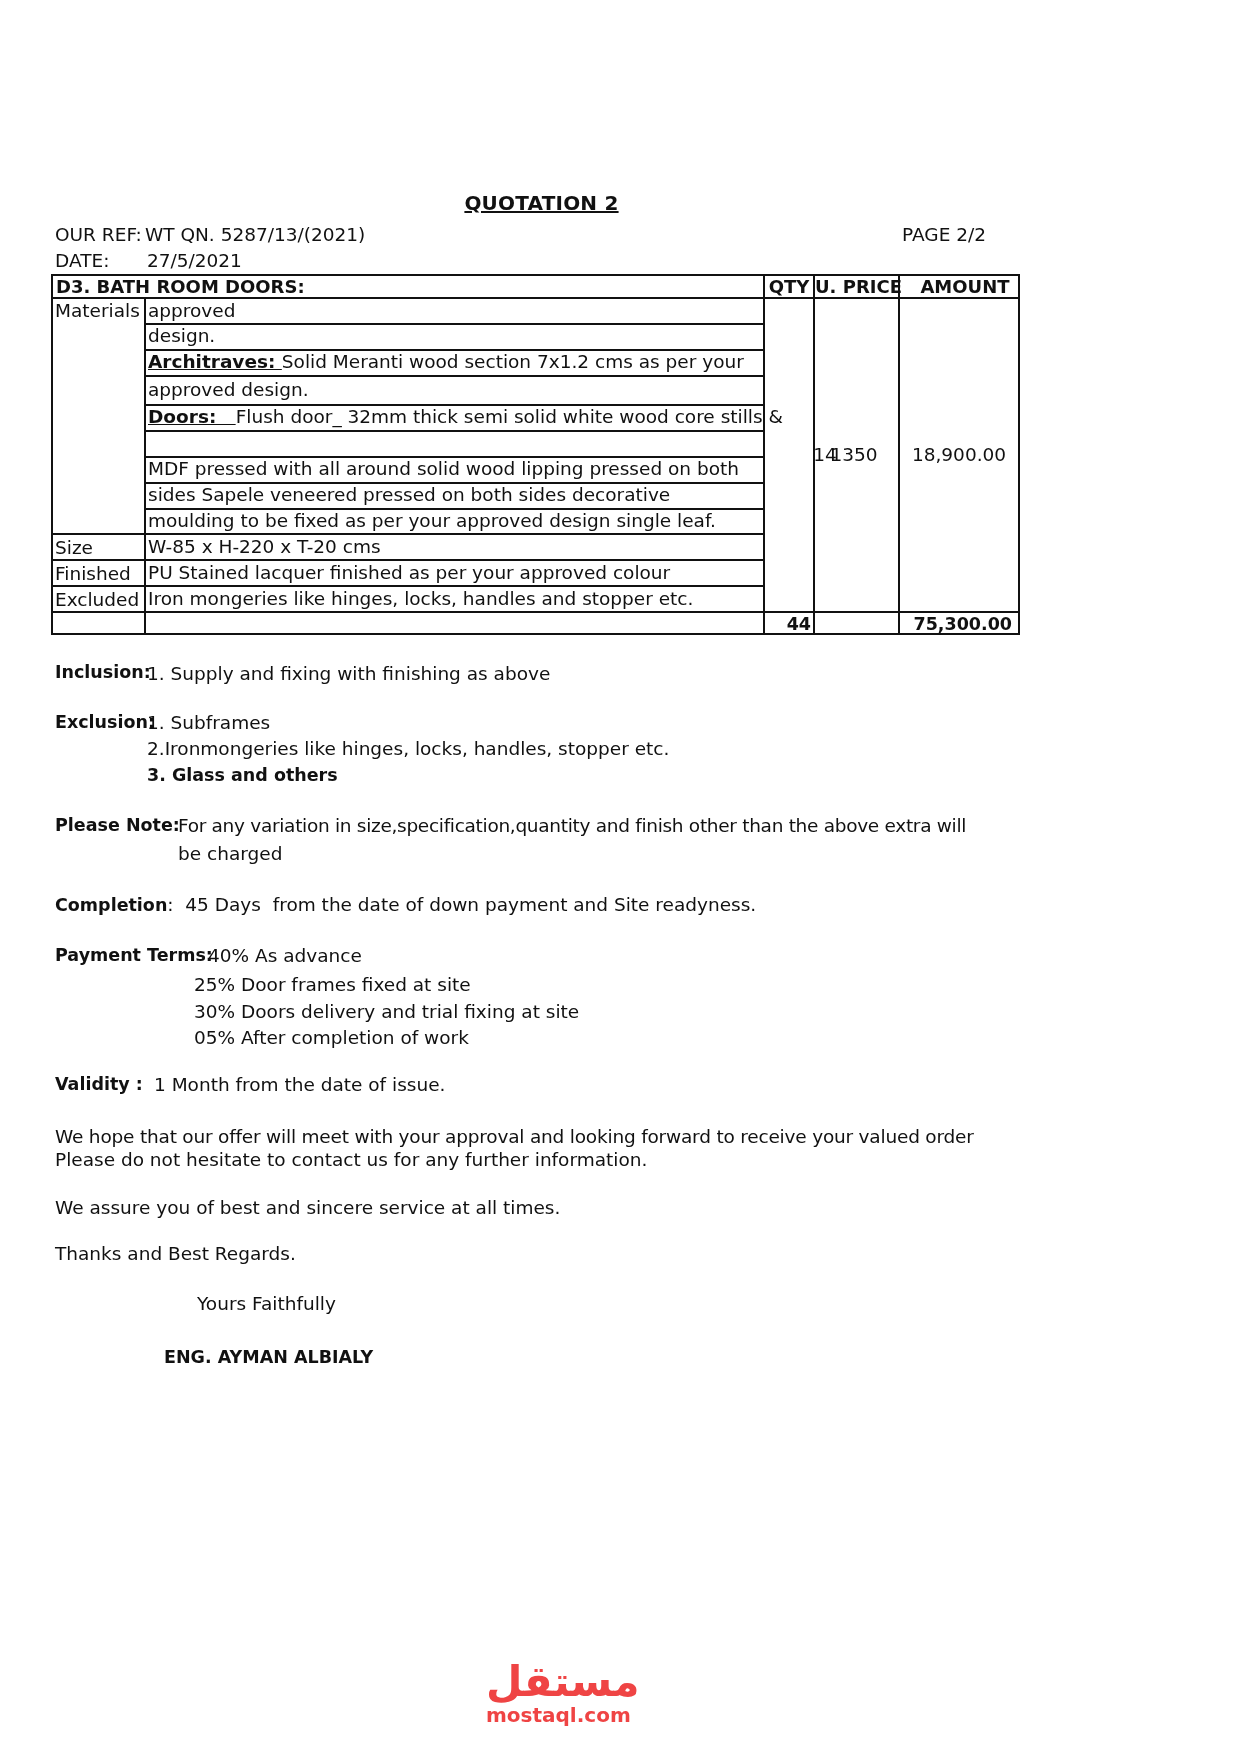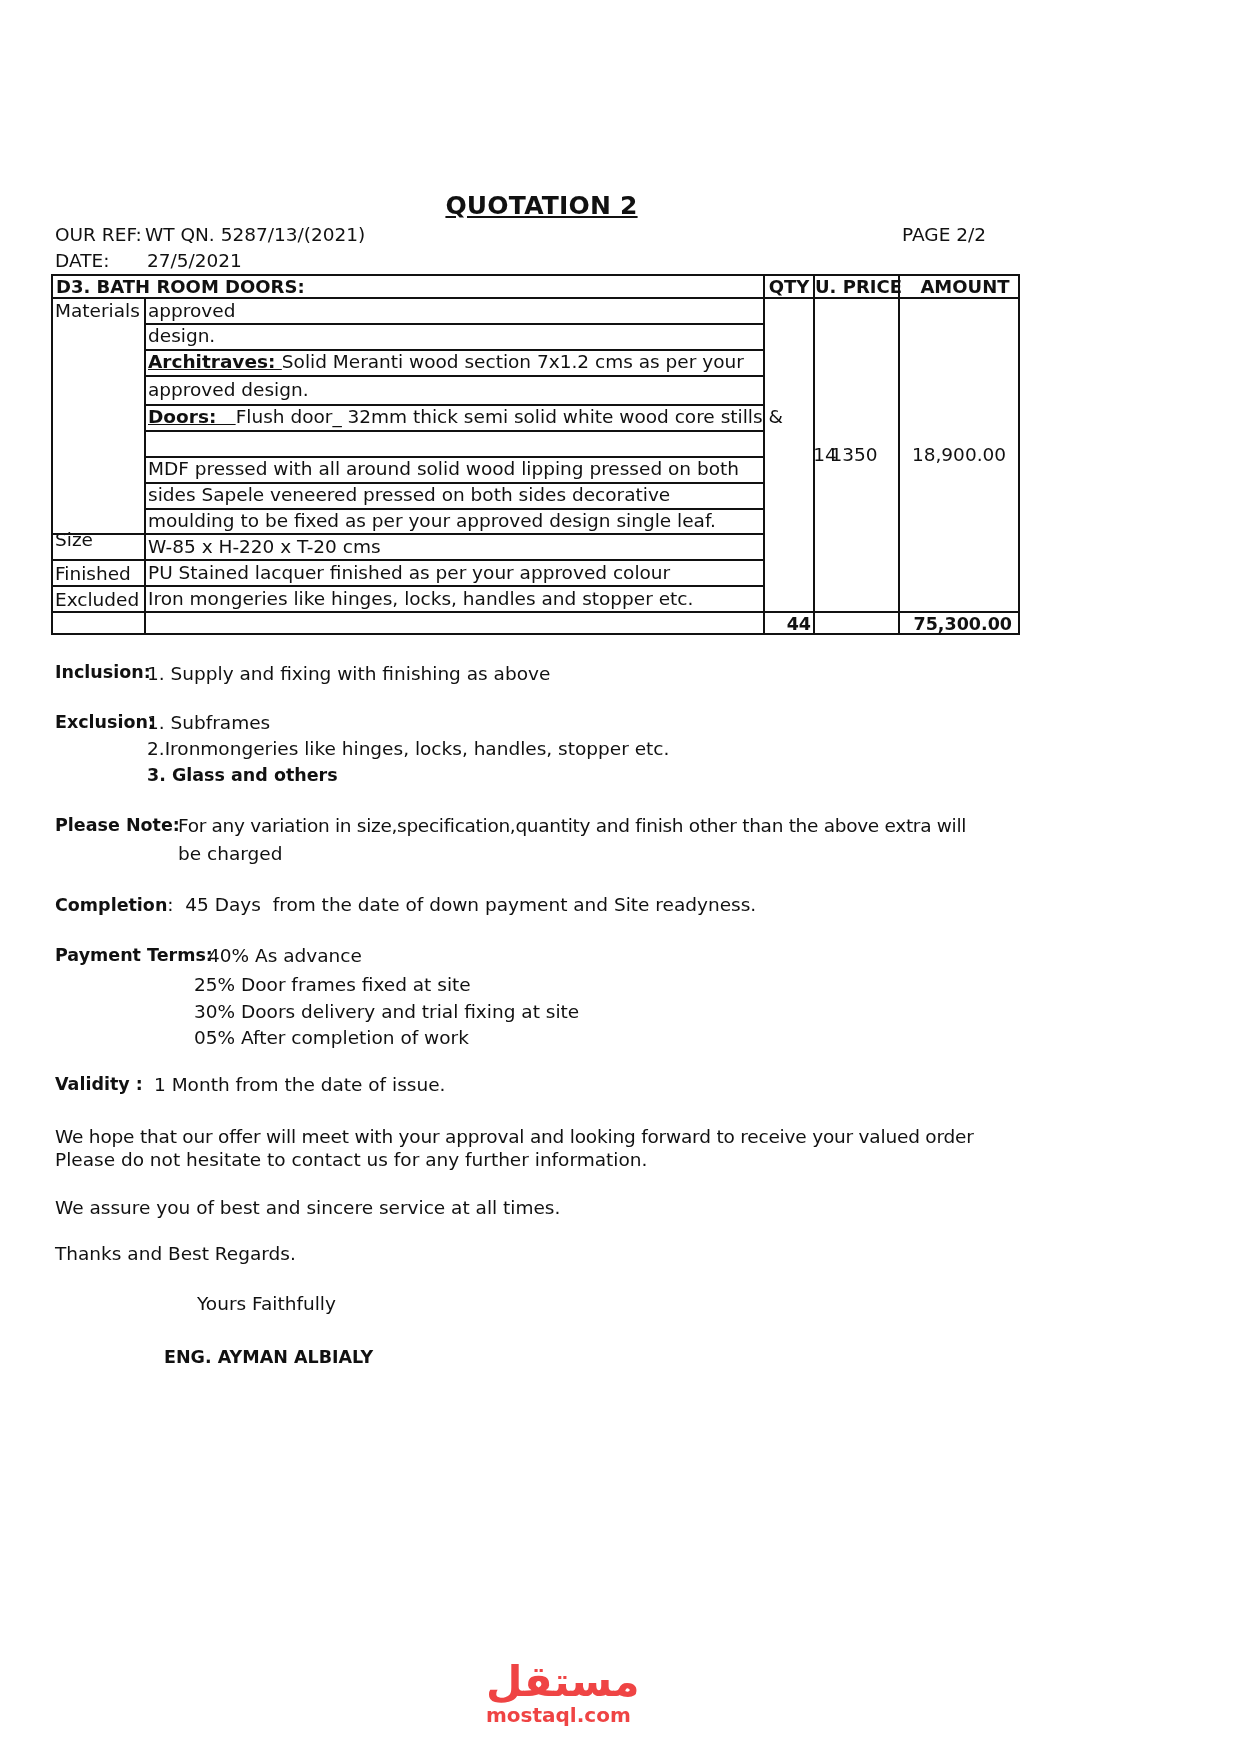--- a/index.html
+++ b/index.html
@@ -1,19 +1,19 @@
 <!DOCTYPE html>
 <html><head>
 <meta charset="utf-8">
 <style>
   html, body { margin:0; padding:0; background:#ffffff; }
   body { width:1241px; height:1755px; position:relative; overflow:hidden;
          font-family:"DejaVu Sans", "Liberation Sans", sans-serif; color:#111; }
   .abs { position:absolute; white-space:nowrap; }
-  .title { left:0; width:1083px; text-align:center; top:191px; font-size:25px; font-weight:bold;
+  .title { left:0; width:1083px; text-align:center; top:191px; font-size:20px; font-weight:bold;
            text-decoration:underline; letter-spacing:0.2px; }
   .t18 { font-size:18.5px; }
   .t17 { font-size:17.5px; }
   .bold { font-weight:bold; }
   .ul { text-decoration:underline; }
 
   
   .tbl { position:absolute; left:51px; top:274px; width:969px; height:361px;
          border:2px solid #111; box-sizing:border-box; }
   .hline { position:absolute; height:0; border-top:2px solid #111; }
@@ -66,21 +66,21 @@
 
   <div class="cell" style="left:95px; top:23px;"><span class="bold ul"></span><span>approved</span></div>
   <div class="cell" style="left:95px; top:48px;"><span class="bold ul"></span><span>design.</span></div>
   <div class="cell" style="left:95px; top:74px;"><span class="bold ul">Architraves: </span><span>Solid Meranti  wood section 7x1.2 cms as per your</span></div>
   <div class="cell" style="left:95px; top:102px;"><span class="bold ul"></span><span>approved design.</span></div>
   <div class="cell" style="left:95px; top:129px;"><span class="bold ul" style="white-space:pre;">Doors:   </span><span>Flush door_ 32mm thick semi solid white wood core stills &amp;</span></div>
   <div class="cell" style="left:95px; top:181px;"><span class="bold ul"></span><span>MDF pressed  with all around solid wood lipping pressed on both</span></div>
   <div class="cell" style="left:95px; top:207px;"><span class="bold ul"></span><span>sides Sapele veneered pressed on both sides decorative</span></div>
   <div class="cell" style="left:95px; top:233px;"><span class="bold ul"></span><span>moulding to be fixed as per your approved design single leaf.</span></div>
 
-  <div class="cell" style="left:2px; top:252px;">Size</div>
+  <div class="cell" style="left:2px; top:260px;">Size</div>
   <div class="cell" style="left:95px; top:259px;">W-85 x H-220 x T-20 cms</div>
   <div class="cell" style="left:2px; top:286px;">Finished</div>
   <div class="cell" style="left:95px; top:285px;">PU Stained lacquer finished as per your approved colour</div>
   <div class="cell" style="left:2px; top:312px;">Excluded</div>
   <div class="cell" style="left:95px; top:311px;">Iron mongeries like hinges, locks, handles and stopper etc.</div>
 
   <div class="cell center" style="left:712px; width:48px; top:167px;margin-left:36px;">14</div>
   <div class="cell center" style="left:762px; width:78px; top:167px;">1350</div>
   <div class="cell center" style="left:847px; width:118px; top:167px;">18,900.00</div>
 

